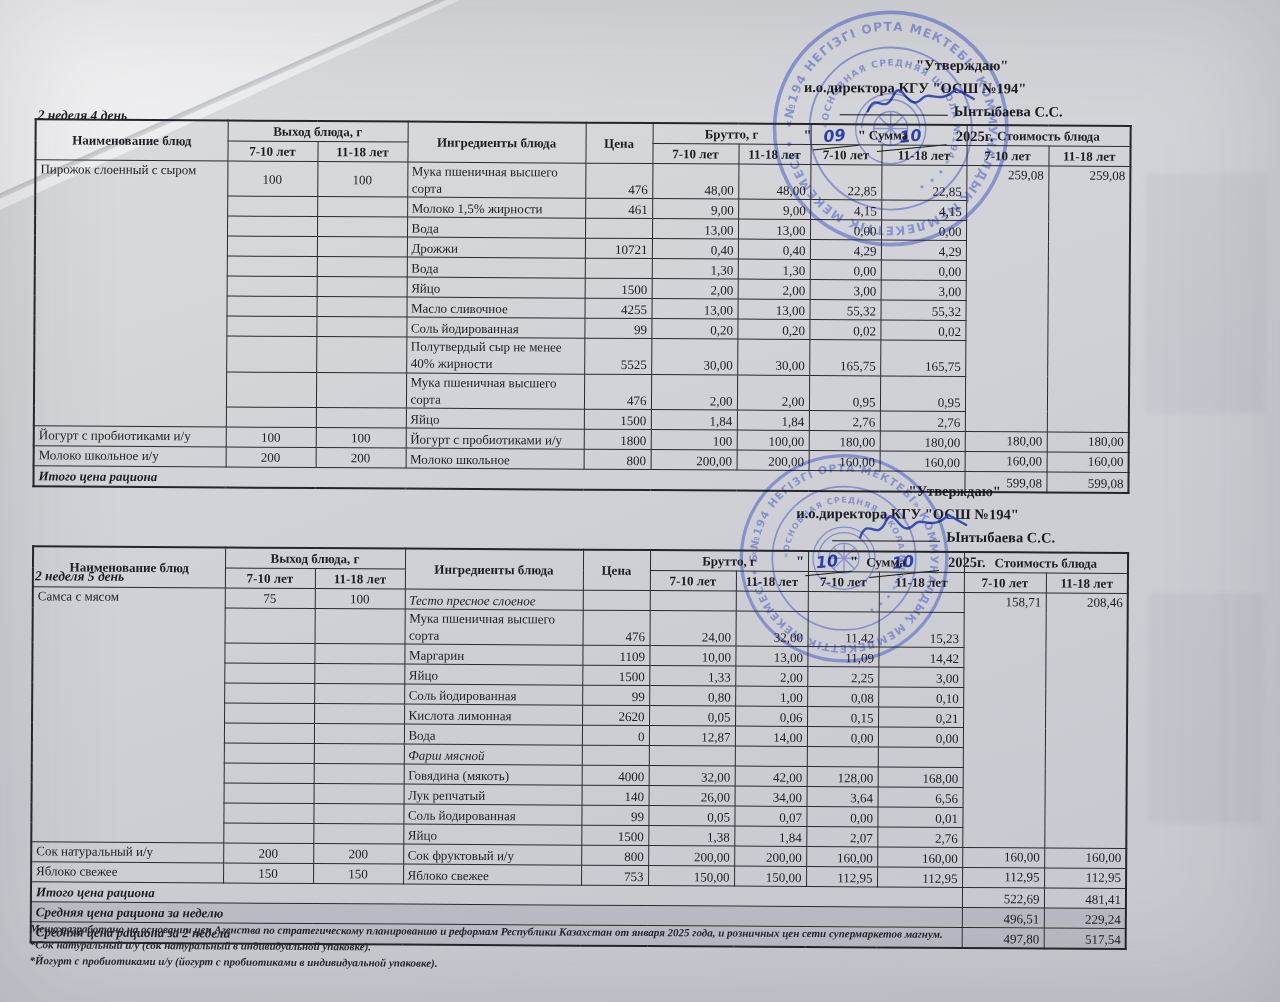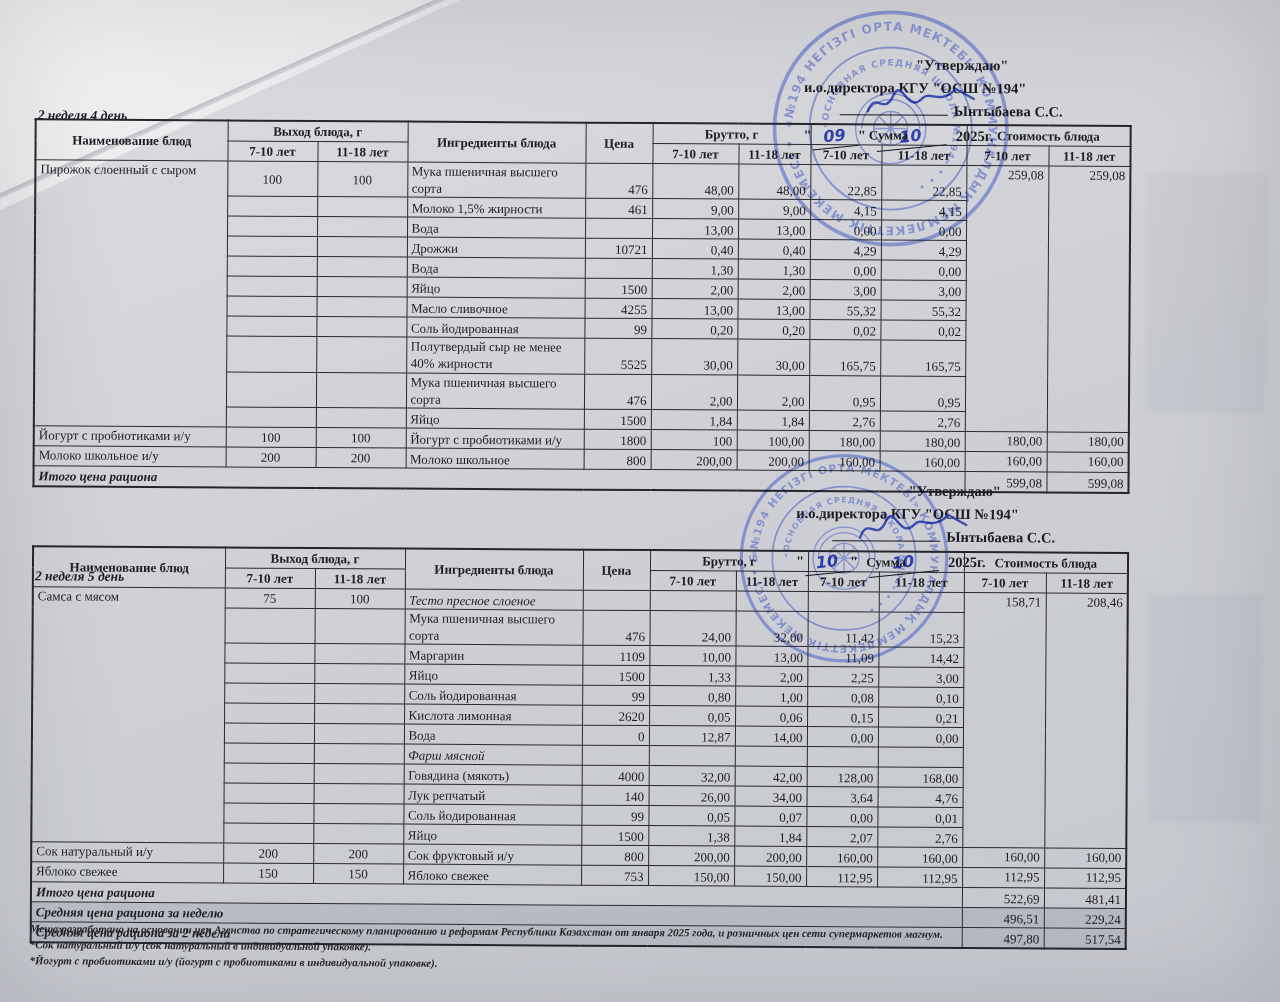--- a/index.html
+++ b/index.html
@@ -475,21 +475,21 @@
               <td class="num-cell">168,00</td>
             </tr>
             <tr>
               <td class="out-cell"></td>
               <td class="out-cell"></td>
               <td class="ing-cell">Лук репчатый</td>
               <td class="num-cell">140</td>
               <td class="num-cell">26,00</td>
               <td class="num-cell">34,00</td>
               <td class="num-cell">3,64</td>
-              <td class="num-cell">4,76</td>
+              <td class="num-cell">6,56</td>
             </tr>
             <tr>
               <td class="out-cell"></td>
               <td class="out-cell"></td>
               <td class="ing-cell">Соль йодированная</td>
               <td class="num-cell">99</td>
               <td class="num-cell">0,05</td>
               <td class="num-cell">0,07</td>
               <td class="num-cell">0,00</td>
               <td class="num-cell">0,01</td>

